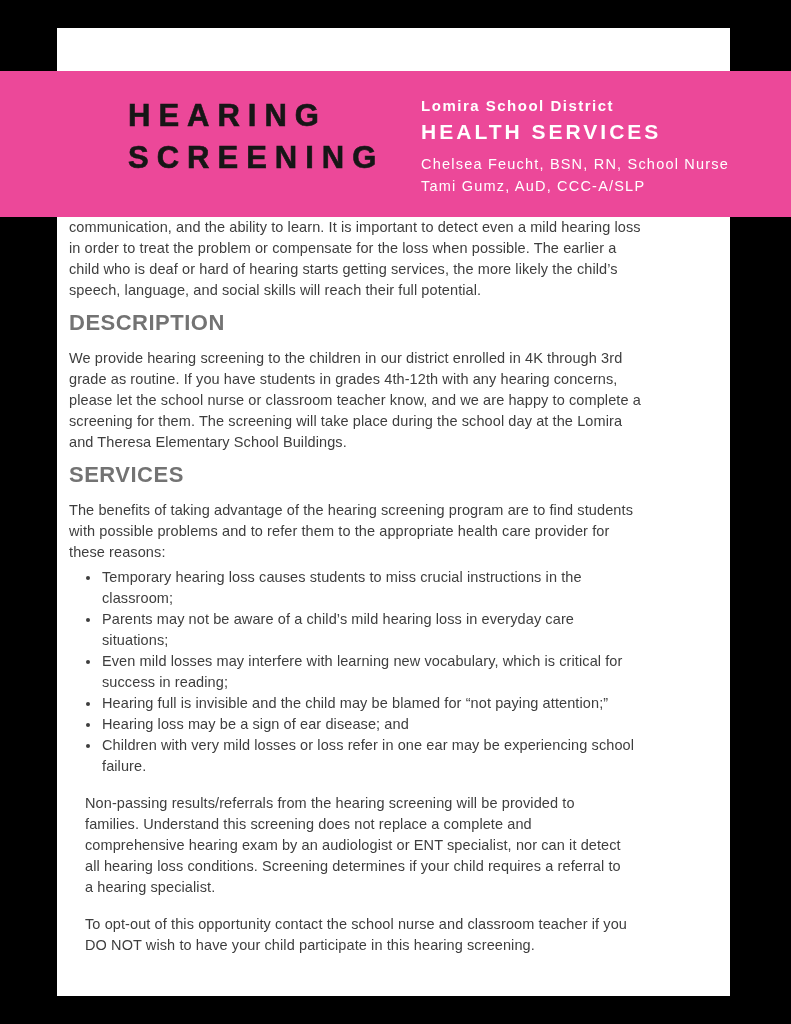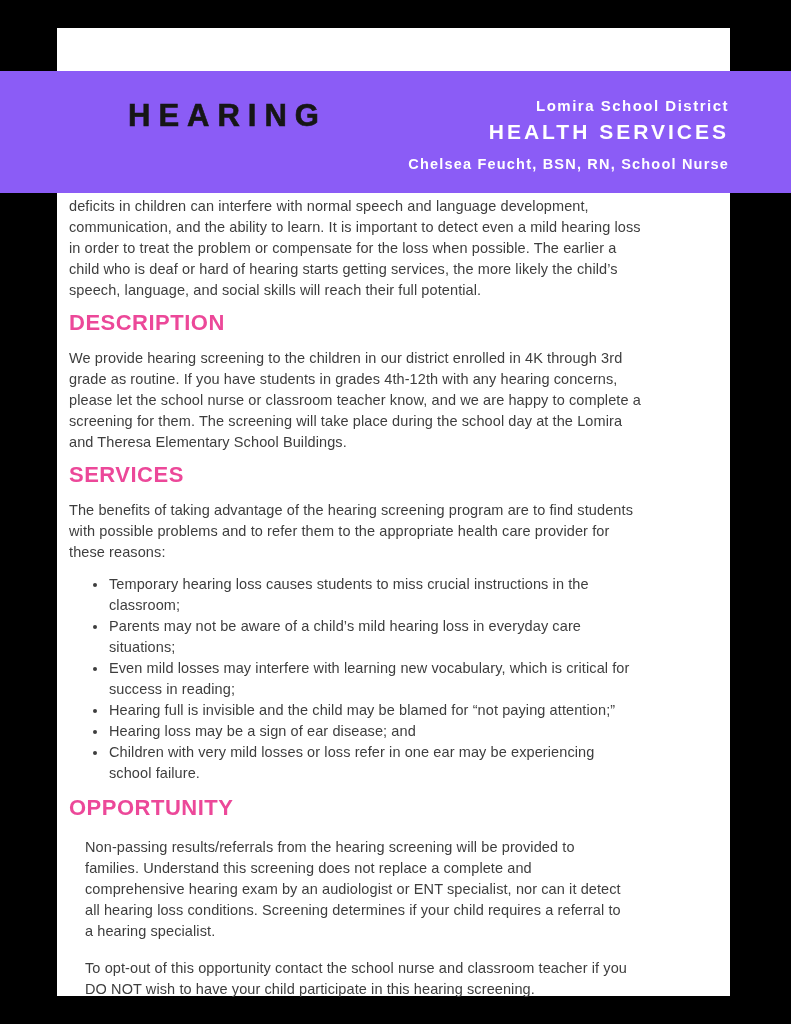--- a/index.html
+++ b/index.html
@@ -17,88 +17,87 @@
     top: 28px;
     width: 673px;
     height: 968px;
     background: #ffffff;
   }
   .band {
     position: absolute;
     left: 0;
     top: 71px;
     width: 791px;
-    height: 122px;
-    background: #8b5cf6;
+    height: 146px;
+    background: #ec4899;
     z-index: 2;
     box-sizing: border-box;
   }
   .band-inner {
     display: flex;
     justify-content: space-between;
     align-items: flex-start;
     padding: 24px 62px 0 128px;
   }
   .title {
     margin: 0;
     color: #161616;
     font-size: 31px;
     font-weight: 700;
     letter-spacing: 8px;
     line-height: 42px;
     -webkit-text-stroke: 0.6px #161616;
   }
   .title-line { display: block; }
   .band-right {
-    text-align: right;
     color: #ffffff;
     padding-top: 1px;
   }
   .org {
     font-size: 15px;
     font-weight: 700;
     letter-spacing: 1.5px;
     line-height: 20px;
   }
   .dept {
     font-size: 21px;
     font-weight: 700;
     letter-spacing: 3px;
     line-height: 26px;
     margin: 3px 0 8px;
   }
   .contact {
     font-size: 14.5px;
-    font-weight: 700;
+    font-weight: 400;
     letter-spacing: 1.2px;
     line-height: 22px;
   }
   .content {
     position: absolute;
     left: 69px;
     top: 175px;
     width: 578px;
   }
   .body-text {
     font-size: 14.5px;
     line-height: 21px;
     color: #3e3e3e;
     margin: 0;
     letter-spacing: 0.1px;
   }
   .section-heading {
     font-size: 22px;
     font-weight: 700;
-    color: #ec4899;
+    color: #737373;
     letter-spacing: 0.5px;
     margin: 9px 0 12px;
     line-height: 26px;
   }
   .bullets {
-    margin: 11px;
+    margin: 4px;
     padding: 0 0 0 28px;
     list-style: disc;
   }
   .bullets li {
     font-size: 14.5px;
     line-height: 21px;
     color: #3e3e3e;
     padding-left: 1px;
     letter-spacing: 0.1px;
   }
@@ -106,25 +105,27 @@
 </style>
 </head>
 <body>
 
 <div class="page"></div>
 
 <div class="band">
   <div class="band-inner">
     <h1 class="title">
       <span class="title-line">HEARING</span>
+      <span class="title-line">SCREENING</span>
     </h1>
     <div class="band-right">
       <div class="org">Lomira School District</div>
       <div class="dept">HEALTH SERVICES</div>
       <div class="contact">Chelsea Feucht, BSN, RN, School Nurse</div>
+      <div class="contact">Tami Gumz, AuD, CCC-A/SLP</div>
     </div>
   </div>
 </div>
 
 <div class="content">
   <p class="body-text">An important part of preventative health care is periodic hearing examinations. Hearing deficits in children can interfere with normal speech and language development, communication, and the ability to learn. It is important to detect even a mild hearing loss in order to treat the problem or compensate for the loss when possible. The earlier a child who is deaf or hard of hearing starts getting services, the more likely the child’s speech, language, and social skills will reach their full potential.</p>
 
   <h2 class="section-heading">DESCRIPTION</h2>
   <p class="body-text">We provide hearing screening to the children in our district enrolled in 4K through 3rd grade as routine. If you have students in grades 4th-12th with any hearing concerns, please let the school nurse or classroom teacher know, and we are happy to complete a screening for them. The screening will take place during the school day at the Lomira and Theresa Elementary School Buildings.</p>
 
@@ -132,18 +133,17 @@
   <p class="body-text">The benefits of taking advantage of the hearing screening program are to find students with possible problems and to refer them to the appropriate health care provider for these reasons:</p>
   <ul class="bullets">
     <li>Temporary hearing loss causes students to miss crucial instructions in the classroom;</li>
     <li>Parents may not be aware of a child’s mild hearing loss in everyday care situations;</li>
     <li>Even mild losses may interfere with learning new vocabulary, which is critical for success in reading;</li>
     <li>Hearing full is invisible and the child may be blamed for “not paying attention;”</li>
     <li>Hearing loss may be a sign of ear disease; and</li>
     <li>Children with very mild losses or loss refer in one ear may be experiencing school failure.</li>
   </ul>
 
-  <h2 class="section-heading">OPPORTUNITY</h2>
   <div class="opportunity-block">
     <p class="body-text">Non-passing results/referrals from the hearing screening will be provided to families. Understand this screening does not replace a complete and comprehensive hearing exam by an audiologist or ENT specialist, nor can it detect all hearing loss conditions. Screening determines if your child requires a referral to a hearing specialist.</p>
     <p class="body-text">To opt-out of this opportunity contact the school nurse and classroom teacher if you DO NOT wish to have your child participate in this hearing screening.</p>
   </div>
 </div>
 
 </body></html>

